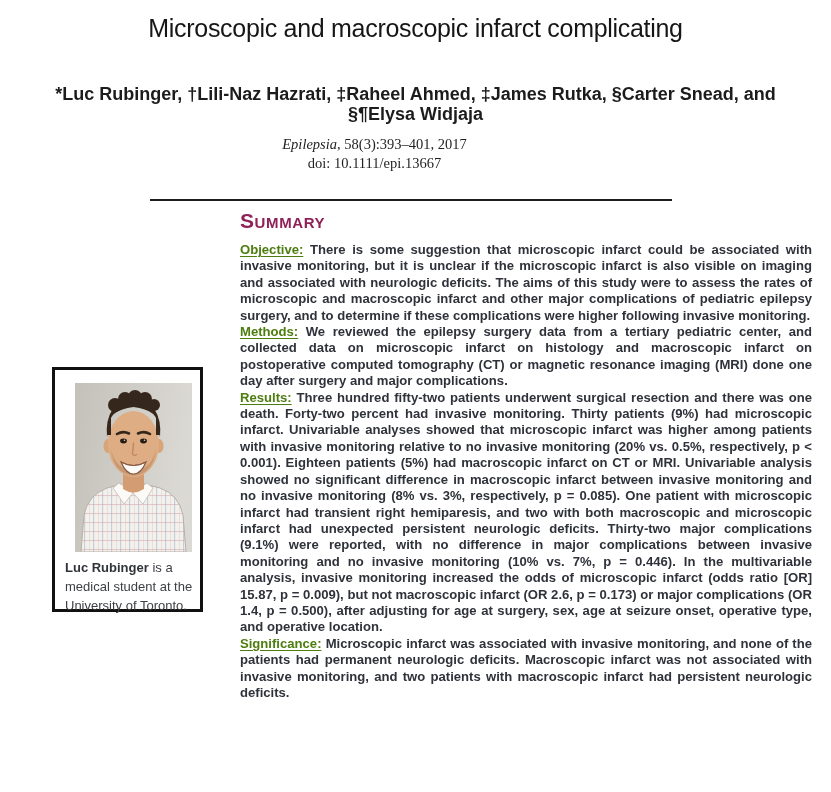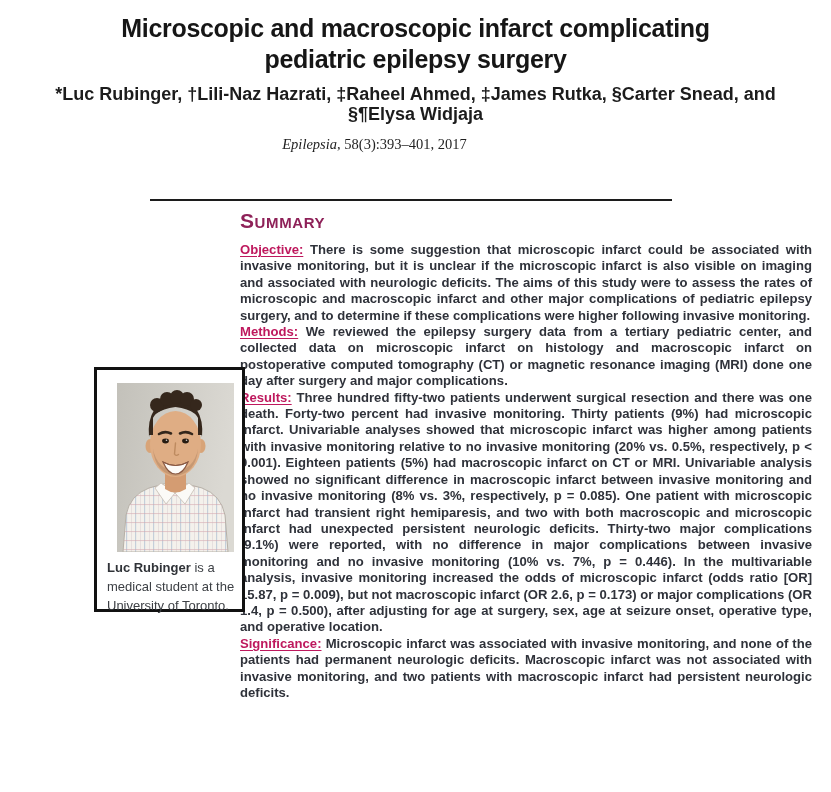--- a/index.html
+++ b/index.html
@@ -5,21 +5,21 @@
   html,body{margin:0;padding:0;background:#ffffff;}
   body{
     position:relative;
     width:831px;height:792px;
     font-family:"Liberation Sans",sans-serif;
     color:#2f323a;
     overflow:hidden;
   }
   .page-title{
     position:absolute;top:13px;left:0;width:831px;
-    text-align:center;font-weight:bold;font-size:25px;line-height:31px;
+    text-align:center;font-weight:normal;font-size:25px;line-height:31px;
     letter-spacing:-0.3px;color:#161616;
   }
   .authors{
     position:absolute;top:84px;left:0;width:831px;
     text-align:center;font-weight:bold;font-size:18px;line-height:20px;
     color:#1c1c1c;
   }
   .citation{
     position:absolute;top:135px;left:0;width:749px;
     text-align:center;font-family:"Liberation Serif",serif;
@@ -36,57 +36,56 @@
   .summary-heading{
     font-variant:small-caps;
     font-weight:bold;font-size:21px;letter-spacing:0.6px;
     color:#8e2158;margin:0 0 9px 0;
   }
   .summary p{
     margin:0;font-size:13.1px;line-height:16.4px;font-weight:bold;
     text-align:justify;color:#2f323a;
   }
   .sec-label{
-    color:#be185d;text-decoration:underline;text-underline-offset:2px;
+    color:#4d7c0f;text-decoration:underline;text-underline-offset:2px;
   }
   .sec-label.keywords{
     text-decoration:none;letter-spacing:0.2px;
   }
   .photo-box{
     position:absolute;left:52px;top:367px;width:145px;height:239px;
     border:3px solid #111111;background:#ffffff;
     box-sizing:content-box;
-    margin-left:42px;
   }
   .photo-frame{
     position:absolute;left:20px;top:13px;width:117px;height:169px;
     overflow:hidden;
   }
   .photo-frame svg{display:block;}
   .photo-caption{
     position:absolute;left:10px;top:188px;width:132px;
     font-size:13px;line-height:19px;color:#3d4045;font-weight:normal;
   }
   .photo-caption .cap-name{font-weight:bold;color:#303338;}
 </style>
 </head>
 <body>
 
 <div class="page-title">
   <div>Microscopic and macroscopic infarct complicating</div>
-  <div>pediatric epilepsy surgery</div>
 </div>
 
 <div class="authors">
   <div>*Luc Rubinger, †Lili-Naz Hazrati, ‡Raheel Ahmed, ‡James Rutka, §Carter Snead, and</div>
   <div>§¶Elysa Widjaja</div>
 </div>
 
 <div class="citation">
   <div><span class="journal">Epilepsia</span><span>, 58(3):393–401, 2017</span></div>
+  <div>doi: 10.1111/epi.13667</div>
 </div>
 
 <div class="header-rule"></div>
 
 <div class="summary">
   <div class="summary-heading">Summary</div>
 
   <p>
     <span class="sec-label">Objective:</span>
     <span>There is some suggestion that microscopic infarct could be associated with invasive monitoring, but it is unclear if the microscopic infarct is also visible on imaging and associated with neurologic deficits. The aims of this study were to assess the rates of microscopic and macroscopic infarct and other major complications of pediatric epilepsy surgery, and to determine if these complications were higher following invasive monitoring.</span>

